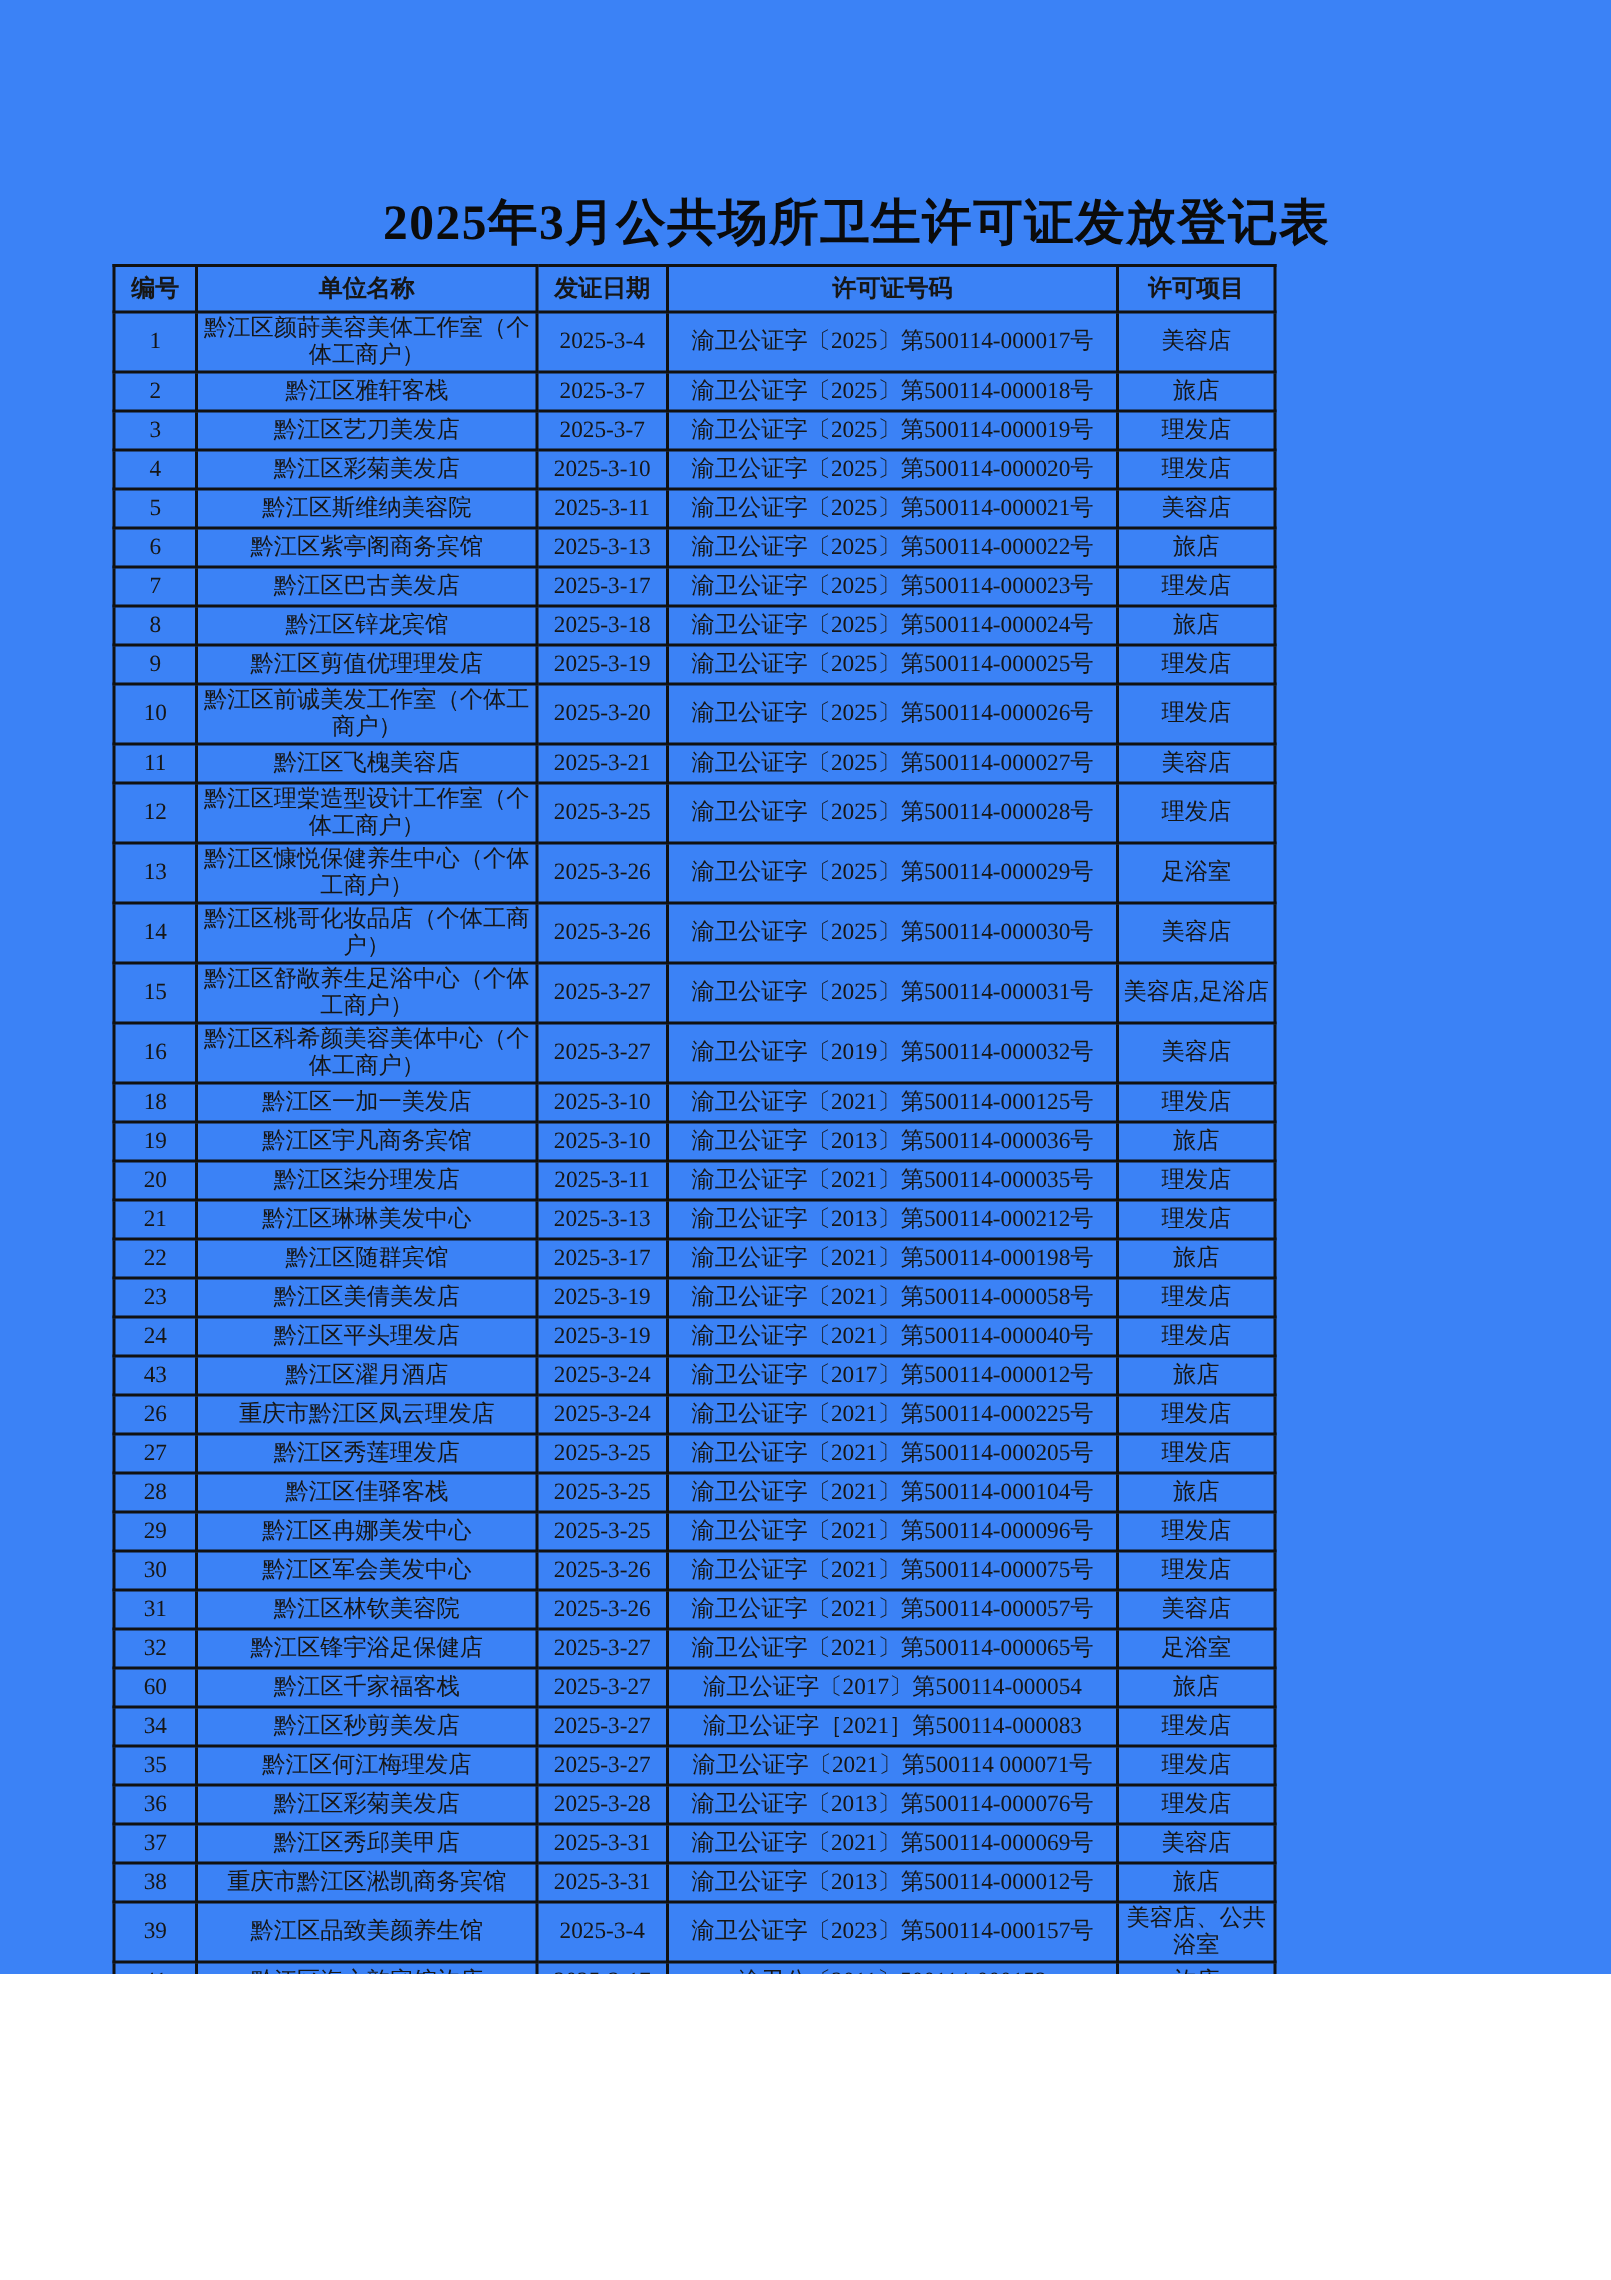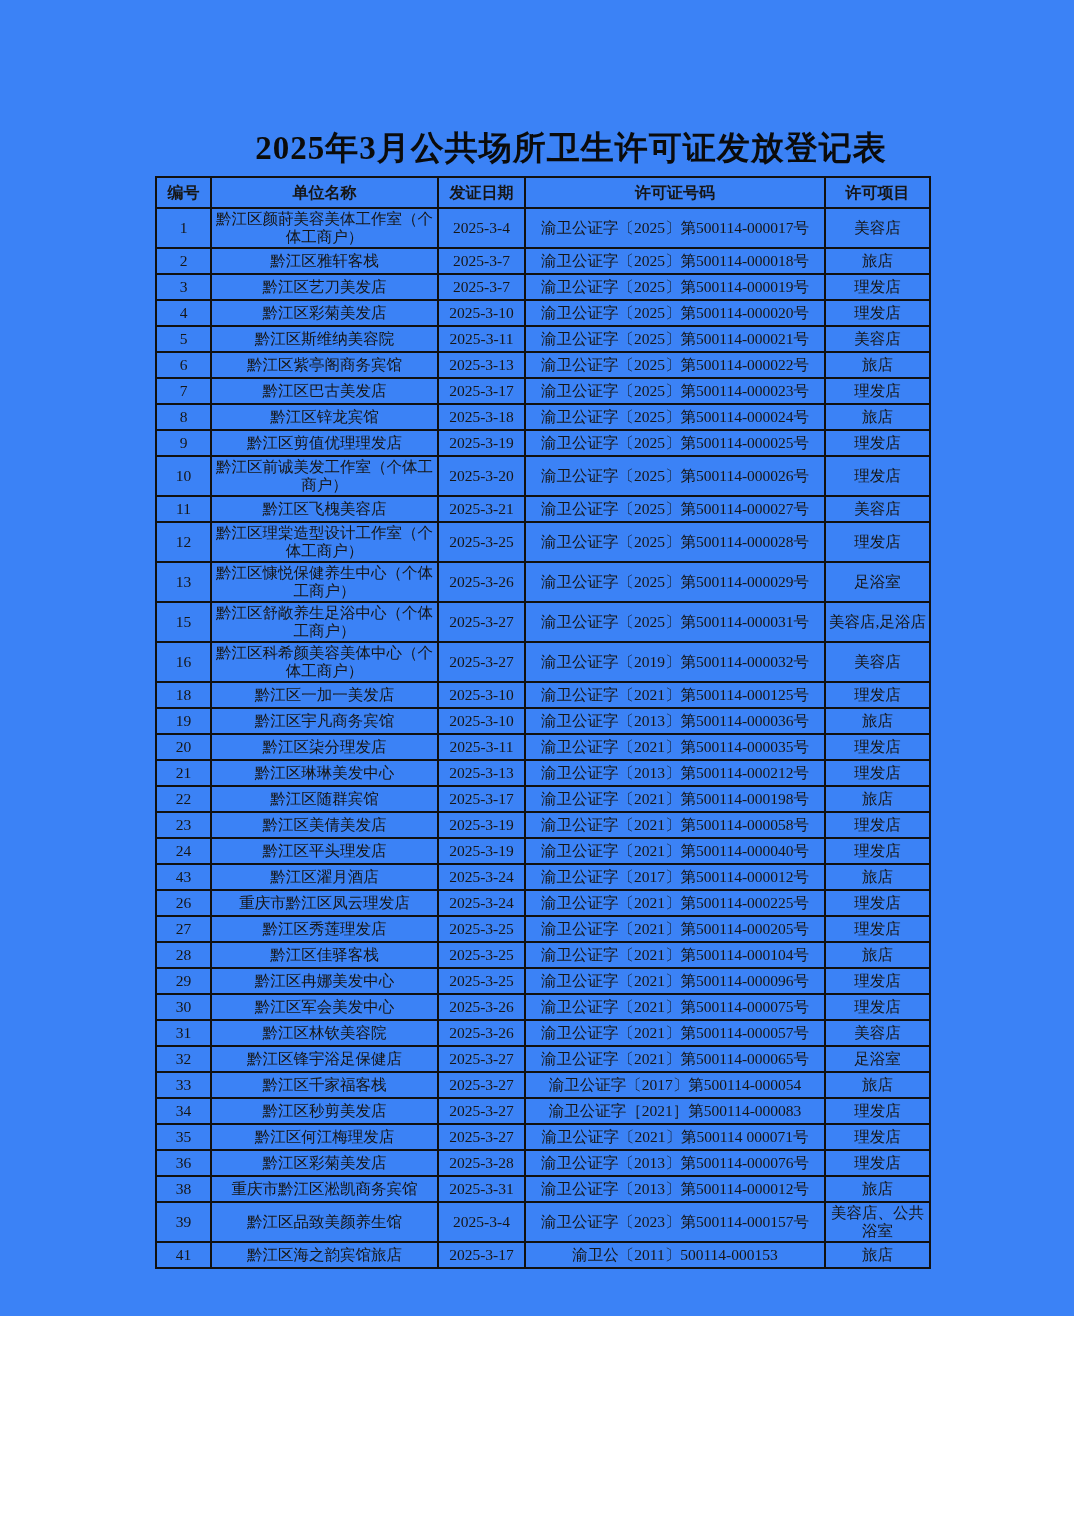--- a/index.html
+++ b/index.html
@@ -25,21 +25,21 @@
     margin-left: 99px;
     text-align: center;
     font-size: 33px;
     font-weight: 700;
     letter-spacing: 1px;
     color: #0b0b0b;
   }
   table.registry {
     border-collapse: collapse;
     table-layout: fixed;
-    margin-left: 120px;
+    margin-left: 40px;
     width: 774px;
   }
   table.registry th,
   table.registry td {
     border: 2px solid #111111;
     text-align: center;
     vertical-align: middle;
     padding: 1px 3px;
     font-size: 15.5px;
     line-height: 18px;
@@ -199,20 +199,29 @@
         <tr>
     <td class="c-no">13</td>
     <td class="c-name">
             <span class="clip2">黔江区慷悦保健养生中心（个体工商户）</span>
           </td>
     <td class="c-date">2025-3-26</td>
     <td class="c-permit">渝卫公证字〔2025〕第500114-000029号</td>
     <td class="c-item">足浴室</td>
   </tr>
         <tr>
+    <td class="c-no">14</td>
+    <td class="c-name">
+            <span class="clip2">黔江区桃哥化妆品店（个体工商户）</span>
+          </td>
+    <td class="c-date">2025-3-26</td>
+    <td class="c-permit">渝卫公证字〔2025〕第500114-000030号</td>
+    <td class="c-item">美容店</td>
+  </tr>
+        <tr>
     <td class="c-no">15</td>
     <td class="c-name">
             <span class="clip2">黔江区舒敞养生足浴中心（个体工商户）</span>
           </td>
     <td class="c-date">2025-3-27</td>
     <td class="c-permit">渝卫公证字〔2025〕第500114-000031号</td>
     <td class="c-item">美容店,足浴店</td>
   </tr>
         <tr>
     <td class="c-no">16</td>
@@ -352,21 +361,21 @@
         <tr>
     <td class="c-no">32</td>
     <td class="c-name">
             <span class="clip2">黔江区锋宇浴足保健店</span>
           </td>
     <td class="c-date">2025-3-27</td>
     <td class="c-permit">渝卫公证字〔2021〕第500114-000065号</td>
     <td class="c-item">足浴室</td>
   </tr>
         <tr>
-    <td class="c-no">33</td>
+    <td class="c-no">60</td>
     <td class="c-name">
             <span class="clip2">黔江区千家福客栈</span>
           </td>
     <td class="c-date">2025-3-27</td>
     <td class="c-permit">渝卫公证字〔2017〕第500114-000054</td>
     <td class="c-item">旅店</td>
   </tr>
         <tr>
     <td class="c-no">34</td>
     <td class="c-name">
@@ -386,20 +395,29 @@
     <td class="c-item">理发店</td>
   </tr>
         <tr>
     <td class="c-no">36</td>
     <td class="c-name">
             <span class="clip2">黔江区彩菊美发店</span>
           </td>
     <td class="c-date">2025-3-28</td>
     <td class="c-permit">渝卫公证字〔2013〕第500114-000076号</td>
     <td class="c-item">理发店</td>
+  </tr>
+        <tr>
+    <td class="c-no">37</td>
+    <td class="c-name">
+            <span class="clip2">黔江区秀邱美甲店</span>
+          </td>
+    <td class="c-date">2025-3-31</td>
+    <td class="c-permit">渝卫公证字〔2021〕第500114-000069号</td>
+    <td class="c-item">美容店</td>
   </tr>
         <tr>
     <td class="c-no">38</td>
     <td class="c-name">
             <span class="clip2">重庆市黔江区淞凯商务宾馆</span>
           </td>
     <td class="c-date">2025-3-31</td>
     <td class="c-permit">渝卫公证字〔2013〕第500114-000012号</td>
     <td class="c-item">旅店</td>
   </tr>

